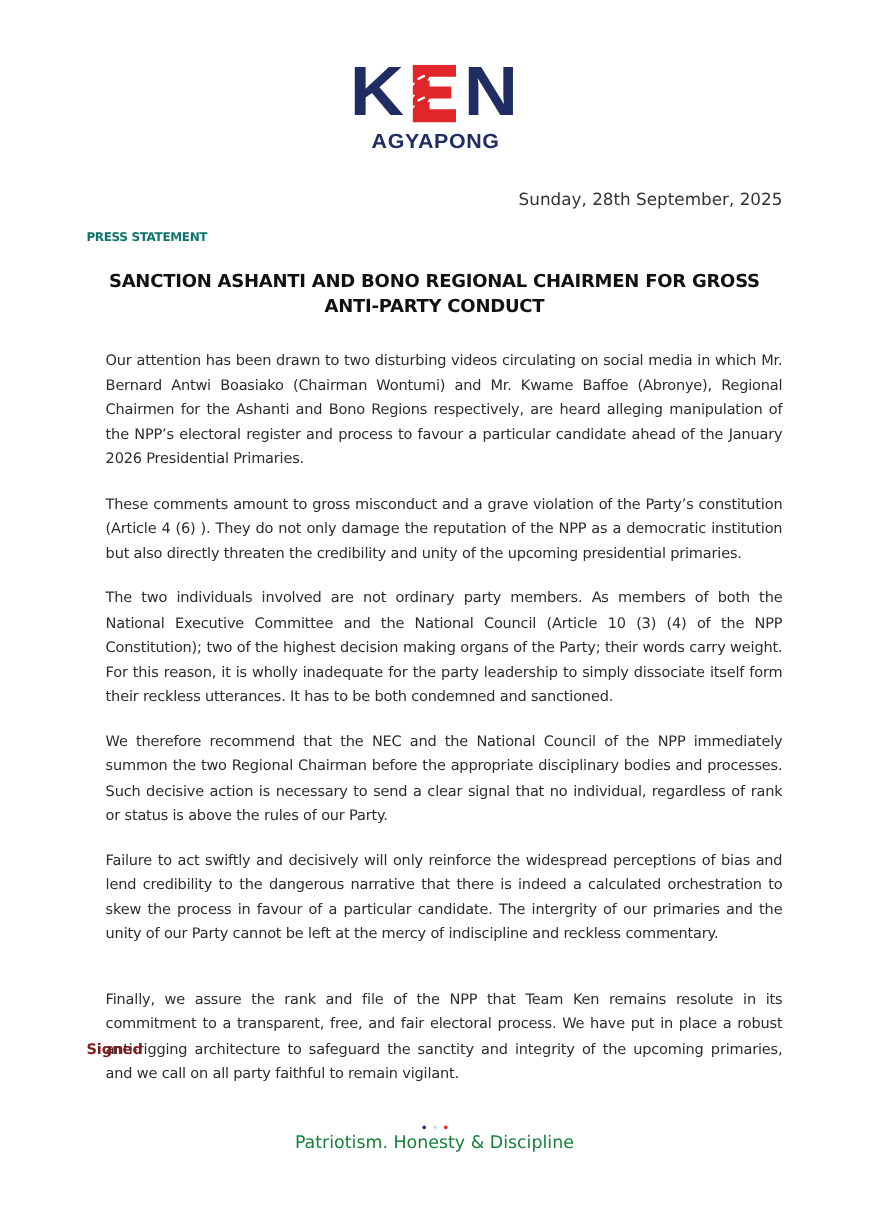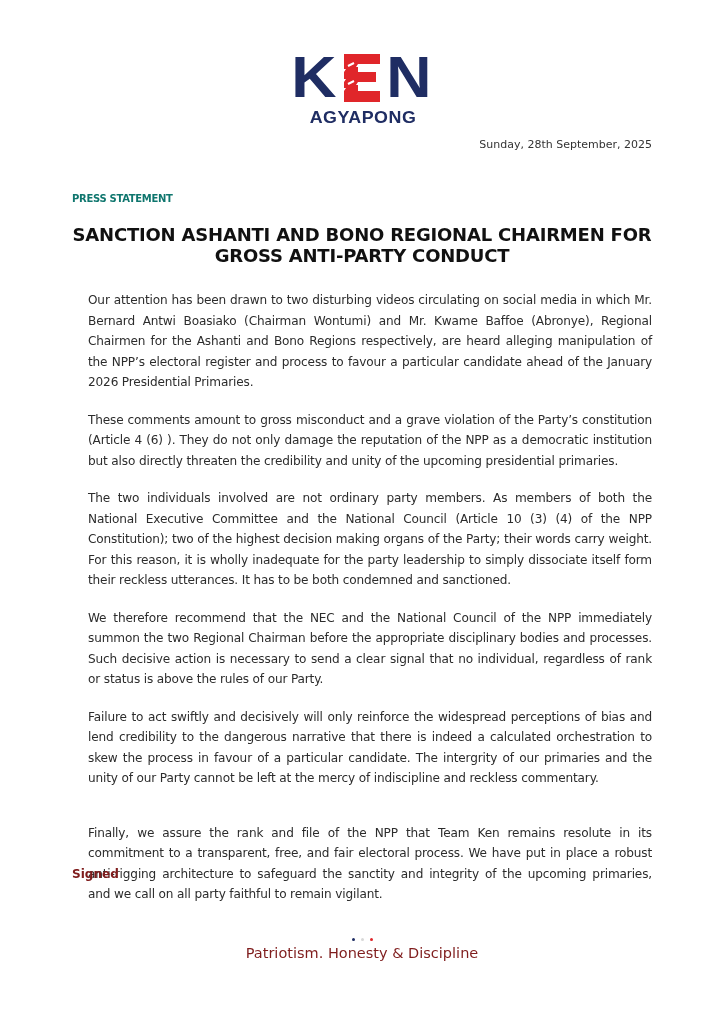--- a/index.html
+++ b/index.html
@@ -7,35 +7,35 @@
          font-family: "DejaVu Sans", sans-serif; color: #2a2a2a; }
   .logo { position: absolute; left: 293px; top: 52px; width: 140px; height: 72px; }
   .logo-ken { display: flex; align-items: flex-end; height: 50px; }
   .logo-letter { font-family: "Liberation Sans", sans-serif; font-weight: 900; font-size: 58px;
                  line-height: 50px; color: #1f2d63; letter-spacing: -1px; transform: scaleX(1.08); }
   .logo-e { width: 40px; height: 48px; margin: 0 6px 0 8px; position: relative; }
   .logo-e svg { width: 40px; height: 48px; }
   .logo-sub { font-family: "Liberation Sans", sans-serif; font-weight: 900; font-size: 17px;
               color: #1f2d63; letter-spacing: 0.5px; margin-top: 6px; text-align: center;
               transform: scaleX(1.05); }
-  .date { position: absolute; right: 72px; top: 138px; font-size: 11px; color: #333; }
+  .date { position: absolute; right: 72px; top: 159px; font-size: 14px; color: #333; }
   .press { position: absolute; left: 72px; top: 193px; font-size: 10px; font-weight: bold;
            color: #0f766e; letter-spacing: -0.3px; }
-  .title { position: absolute; left: 72px; width: 580px; top: 224px; font-size: 18px; font-weight: bold;
+  .title { position: absolute; left: 72px; width: 580px; top: 224px; font-size: 15px; font-weight: bold;
            color: #111; text-align: center; line-height: 21px; letter-spacing: -0.2px; }
   .body { position: absolute; left: 72px; width: 580px; top: 290px; }
   .para { font-size: 12.1px; line-height: 20.5px; text-align: justify; margin: 0 0 17px 16px;
           color: #2c2c2c; letter-spacing: -0.15px; }
   .para.gap { margin-top: 34px; }
   .sign { position: absolute; left: 72px; top: 864px; font-size: 12.1px; line-height: 20px; color: #2c2c2c; }
   .sign-head { font-weight: bold; color: #7f1d1d; }
   .dots { position: absolute; left: 352px; top: 938px; display: flex; gap: 6px; }
   .dot { width: 3px; height: 3px; border-radius: 50%; }
   .motto { position: absolute; left: 0; width: 724px; top: 945px; text-align: center;
-           font-size: 14.5px; color: #7f1d1d; }
+           font-size: 14.5px; color: #15803d; }
 </style>
 </head>
 <body>
 
 <div class="logo">
   <div class="logo-ken">
     <span class="logo-letter">K</span>
     <span class="logo-e">
       <svg viewBox="0 0 40 48">
         <path d="M2 0 H38 V10 H16 L14 13 H16 V18 H34 V28 H16 L14 31 H16 V37 H38 V48 H2 V37 L4 34 H2 V28 L4 25 H2 V18 L4 15 H2 Z" fill="#e0262a"></path>

